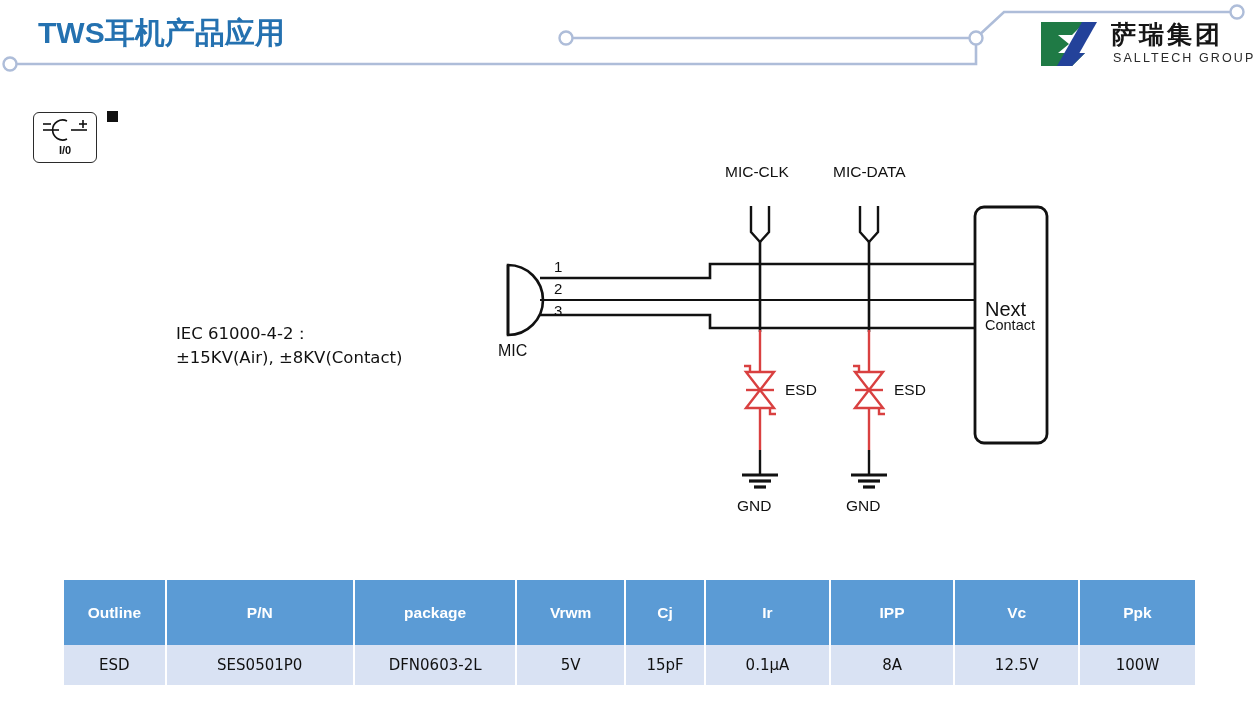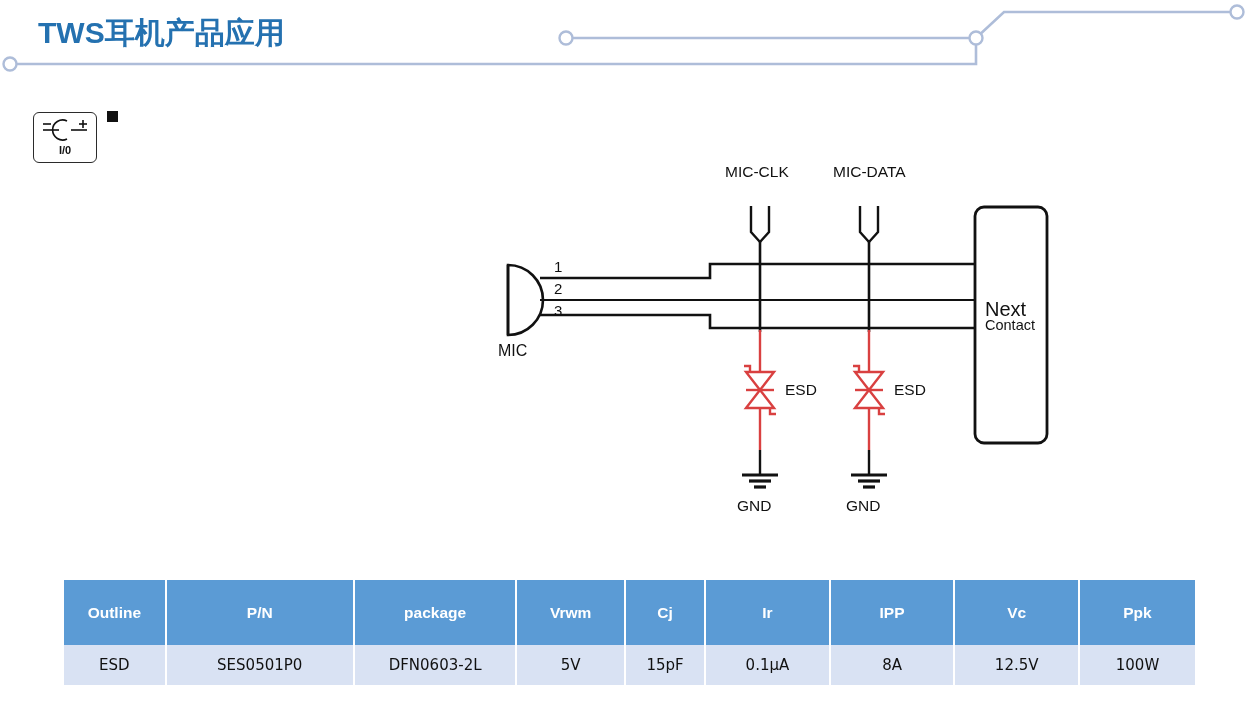--- a/index.html
+++ b/index.html
@@ -102,35 +102,48 @@
       <path d="M976 38 L1004 12 H1237"></path>
     </g>
     <circle cx="10" cy="64" r="6.5" fill="#ffffff" stroke="#aebdd9" stroke-width="2.4"></circle>
     <circle cx="566" cy="38" r="6.5" fill="#ffffff" stroke="#aebdd9" stroke-width="2.4"></circle>
     <circle cx="976" cy="38" r="6.5" fill="#ffffff" stroke="#aebdd9" stroke-width="2.4"></circle>
     <circle cx="1237" cy="12" r="6.5" fill="#ffffff" stroke="#aebdd9" stroke-width="2.4"></circle>
   </svg>
 
   <div class="page-title">TWS耳机产品应用</div>
 
+  <div class="logo">
+    <svg class="logo-mark" viewBox="0 0 64 50" xmlns="http://www.w3.org/2000/svg">
+      <path d="M2 2 H46 L33 15 H19 L30 24 L19 33 H46 L33 46 H2 Z" fill="#1f7a45"></path>
+      <path d="M58 2 L33 46 H18 L43 2 Z" fill="#23429a"></path>
+      <path d="M30 33 H46 L33 46 H18 Z" fill="#23429a"></path>
+    </svg>
+    <div class="logo-cn">萨瑞集团</div>
+    <div class="logo-en">SALLTECH GROUP</div>
+  </div>
 
   <div class="io-badge">
     <svg class="io-glyph" viewBox="0 0 62 34" xmlns="http://www.w3.org/2000/svg">
       <line x1="9" y1="17" x2="25" y2="17" stroke="#111" stroke-width="1.6"></line>
       <line x1="37" y1="17" x2="53" y2="17" stroke="#111" stroke-width="1.6"></line>
       <path d="M33 8 A10 10 0 1 0 33 26" fill="none" stroke="#111" stroke-width="1.6"></path>
       <line x1="9" y1="11" x2="17" y2="11" stroke="#111" stroke-width="1.6"></line>
       <line x1="45" y1="11" x2="53" y2="11" stroke="#111" stroke-width="1.6"></line>
       <line x1="49" y1="7" x2="49" y2="15" stroke="#111" stroke-width="1.6"></line>
     </svg>
     <div class="io-caption">I/0</div>
   </div>
 
   <div class="bullet-sq"></div>
 
+  <div class="iec-note">
+    <div>IEC 61000-4-2：</div>
+    <div>±15KV(Air), ±8KV(Contact)</div>
+  </div>
 
   <div class="schematic">
     <svg width="620" height="390" viewBox="0 0 620 390" xmlns="http://www.w3.org/2000/svg">
 
       <g>
         <path d="M28 115 L28 185 A35 35 0 0 0 28 115 Z" fill="none" stroke="#111" stroke-width="2.6"></path>
         <line x1="28" y1="115" x2="28" y2="185" stroke="#111" stroke-width="2.6"></line>
       </g>
 
       <path d="M60 128 H230 V114 H500" fill="none" stroke="#111" stroke-width="2.6"></path>

